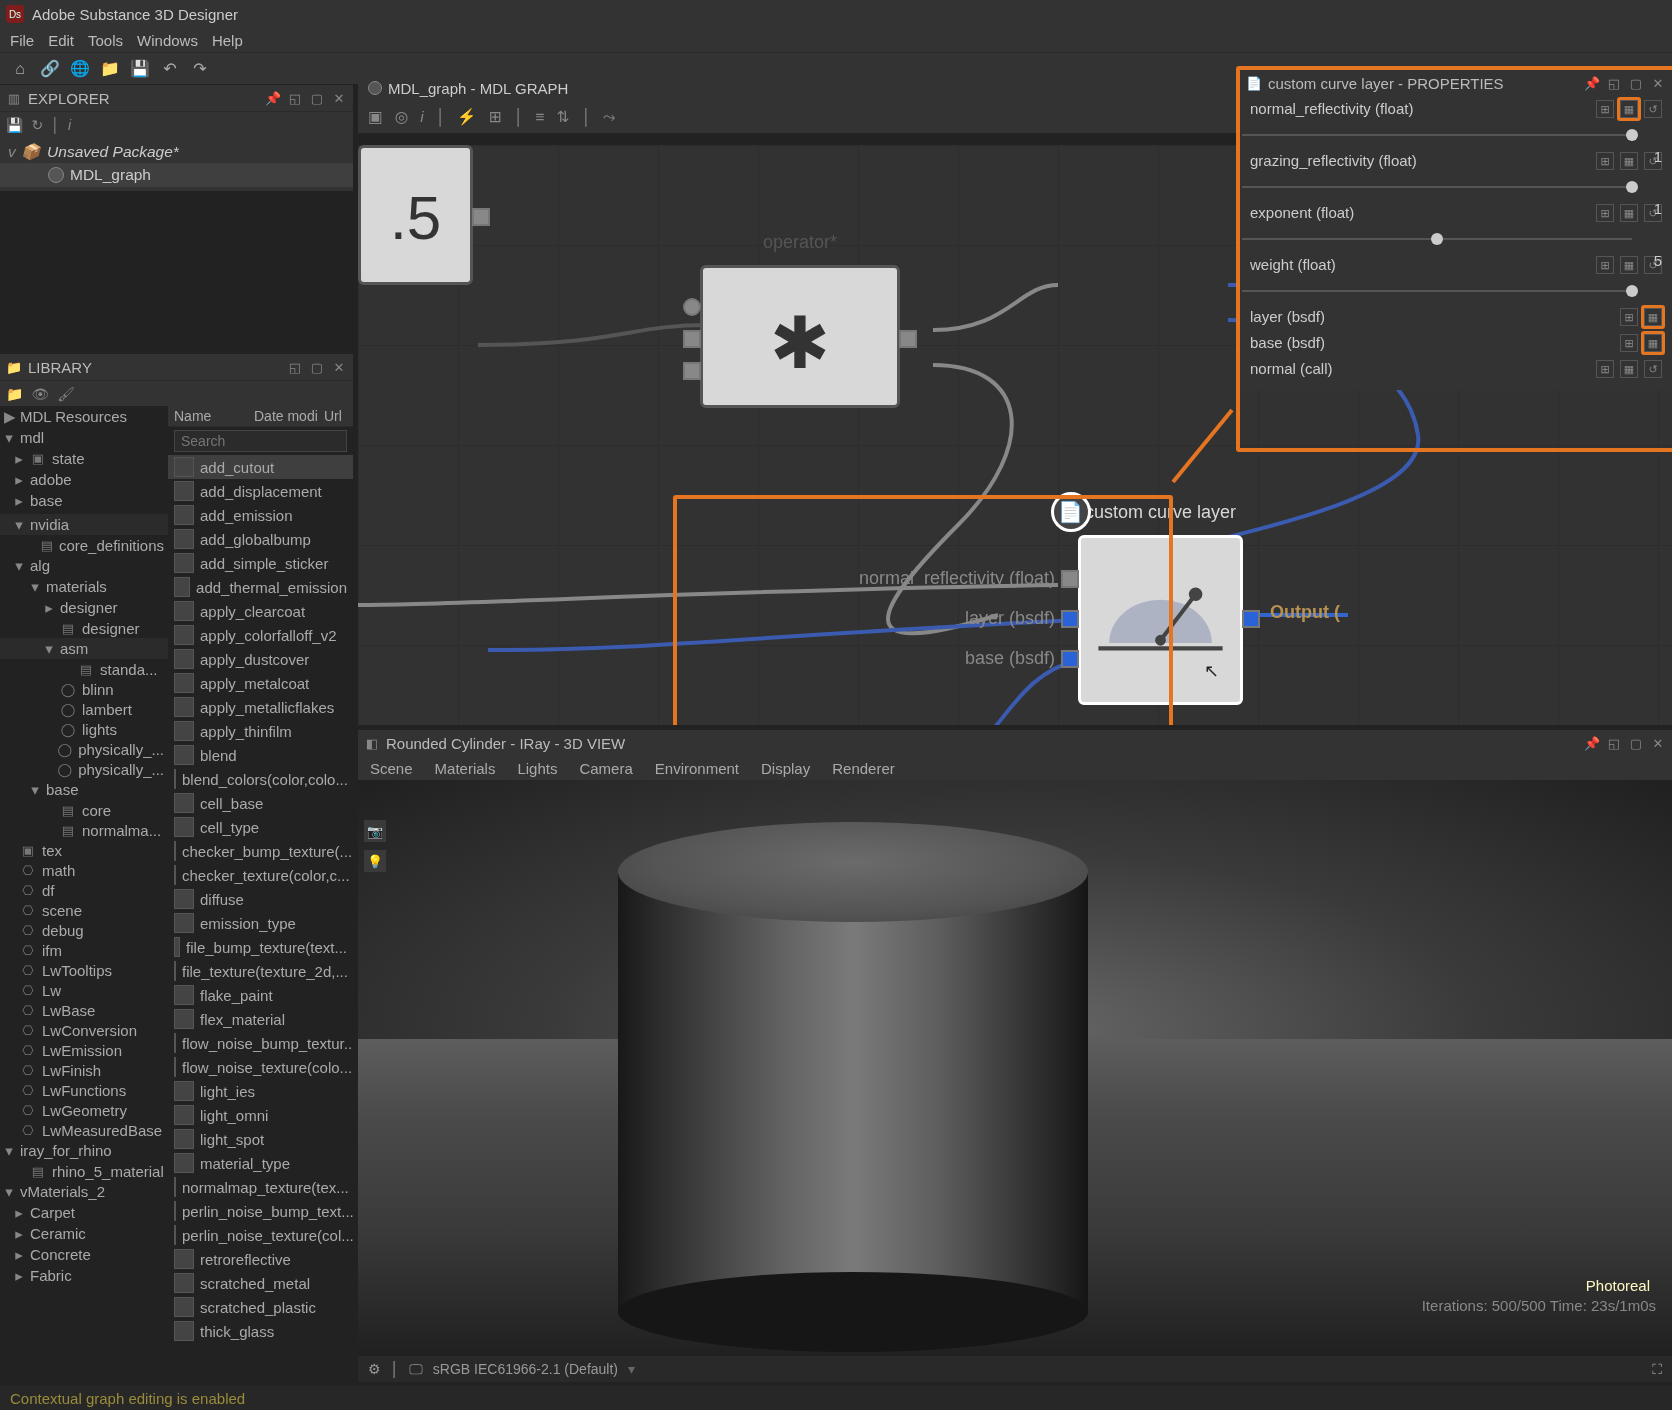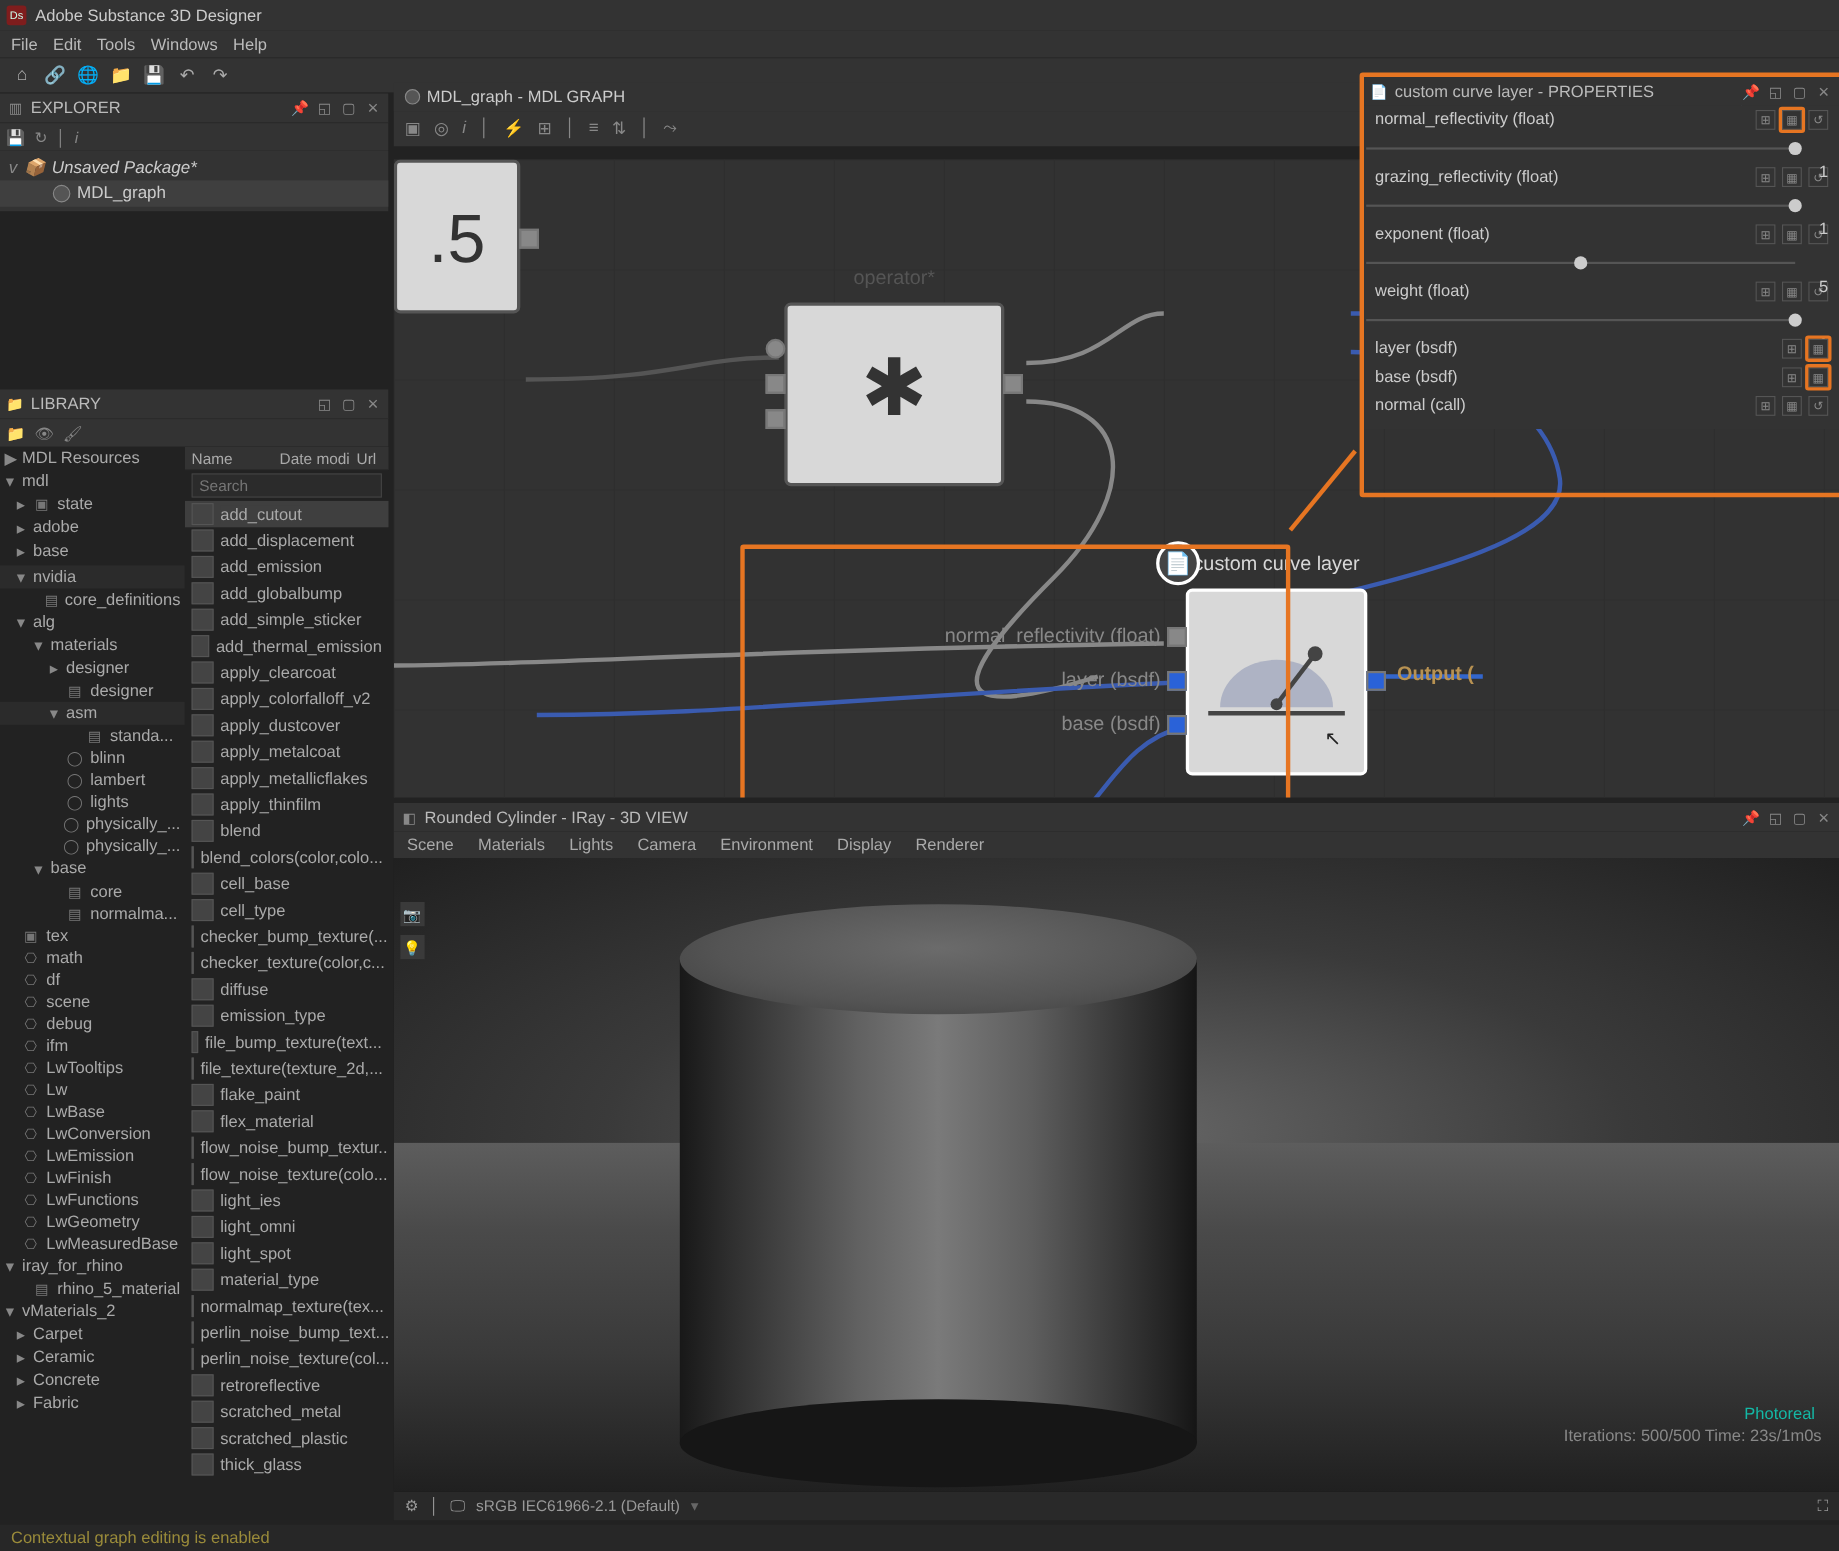--- a/index.html
+++ b/index.html
@@ -81,21 +81,21 @@
 .props .slider .track{position:absolute;top:8px;left:0;right:0;height:2px;background:#555;}
 .props .slider .thumb{position:absolute;top:3px;width:12px;height:12px;border-radius:50%;background:#ccc;}
 .props .sval{position:absolute;right:10px;color:#ccc;font-size:15px;}
 
 
 .view3d { position:absolute; left:358px; top:730px; right:0; bottom:28px; display:flex;flex-direction:column;}
 .view3d .v-menubar{height:24px;background:#333;display:flex;align-items:center;gap:22px;padding-left:12px;color:#aaa;font-size:15px;}
 .view3d .rendercanvas{flex:1;background:#1a1a1a;position:relative;overflow:hidden;}
 .view3d .statusbar{height:26px;background:#292929;display:flex;align-items:center;gap:10px;padding:0 10px;color:#999;font-size:14px;}
 .view3d .render-info{position:absolute;right:16px;bottom:42px;color:#888;font-size:15px;z-index:2;}
-.view3d .photoreal{position:absolute;right:22px;bottom:62px;color:#14b8a6;font-size:15px;z-index:2;}
+.view3d .photoreal{position:absolute;right:22px;bottom:62px;color:#fef9c3;font-size:15px;z-index:2;}
 .floor{position:absolute;left:0;right:0;bottom:0;height:55%;background:linear-gradient(180deg,#5d5d5d 0%,#4a4a4a 25%,#3a3a3a 60%,#202020 100%);}
 .backwall{position:absolute;left:0;right:0;top:0;height:48%;background:radial-gradient(ellipse at 50% 90%, #676767 0%, #3a3a3a 50%, #202020 100%);}
 .cylinder{position:absolute;left:260px;top:42px;width:470px;height:530px;}
 .cyl-body{position:absolute;left:0;right:0;top:50px;bottom:40px;background:linear-gradient(90deg,#181818 0%,#2f2f2f 10%,#626262 35%,#7a7a7a 50%,#5e5e5e 68%,#222 95%,#151515 100%);}
 .cyl-top{position:absolute;left:0;right:0;top:0;height:100px;border-radius:50%/50%;background:radial-gradient(ellipse at 50% 40%,#6b6b6b 0%,#545454 60%,#3c3c3c 100%);}
 .cyl-bot{position:absolute;left:0;right:0;bottom:0;height:80px;border-radius:50%/50%;background:#161616;}
 .view-tool-left{position:absolute;left:6px;top:40px;display:flex;flex-direction:column;gap:8px;z-index:3;}
 .vtbtn{width:22px;height:22px;background:#3a3a3a;color:#aaa;display:flex;align-items:center;justify-content:center;font-size:13px;}
 
 footer.app-status{position:absolute;left:0;right:0;bottom:0;height:24px;background:#272727;color:#9a8b3a;font-size:15px;display:flex;align-items:center;padding-left:10px;}
@@ -573,21 +573,21 @@
       <path d="M 0 460  C 120 460 350 445 700 440" stroke="#888" stroke-width="4" fill="none"></path>
       <path d="M 880 470 C 930 470 950 470 990 470" stroke="#36c" stroke-width="4" fill="none"></path>
     </svg>
 
     <div class="node" style="left:0;top:120;width:115px;height:140px;">
 
       <div style="font-size:62px;color:#333;text-align:center;line-height:140px;">.5</div>
       <div class="port gray right" style="top:60px;"></div>
     </div>
 
-    <div class="node" style="left:355px;top:120px;width:200px;height:167px;margin-top:10px;">
+    <div class="node" style="left:342px;top:120px;width:200px;height:143px;">
       <div class="ntitle">operator*</div>
       <div style="font-size:72px;color:#333;text-align:center;line-height:150px;">✱</div>
       <div class="port gray left" style="top:30px;border-radius:50%;"></div>
       <div class="port gray left" style="top:62px;"></div>
       <div class="port gray left" style="top:94px;"></div>
       <div class="port gray right" style="top:62px;"></div>
     </div>
 
 
 

